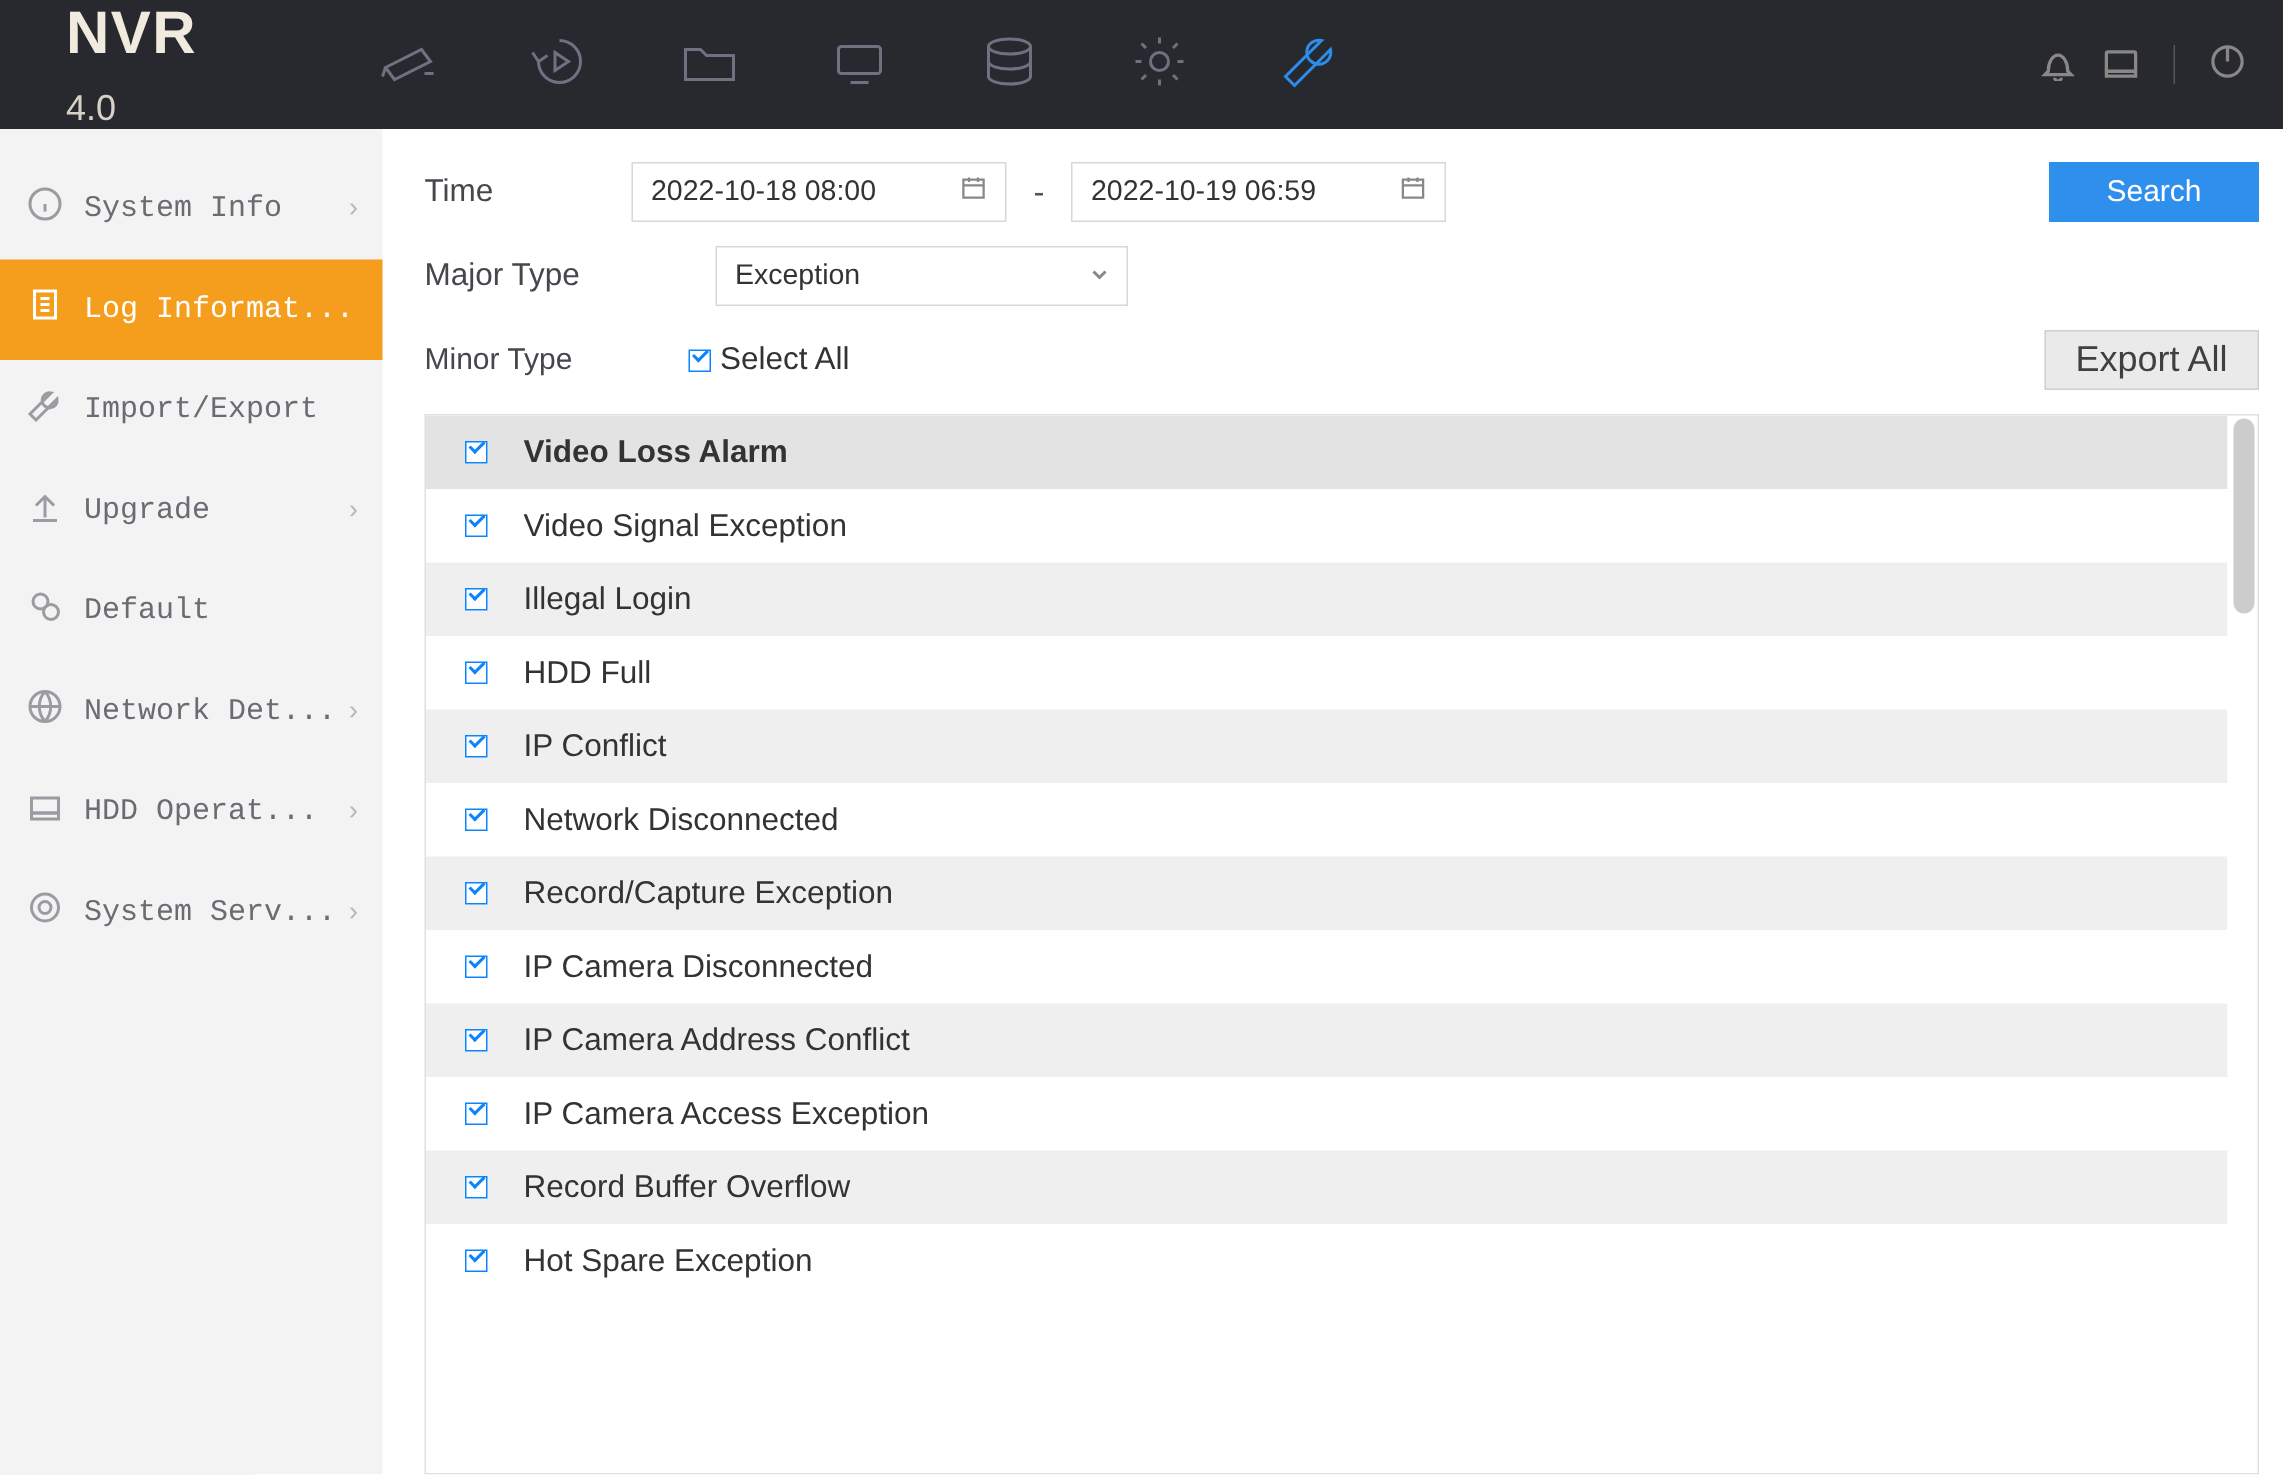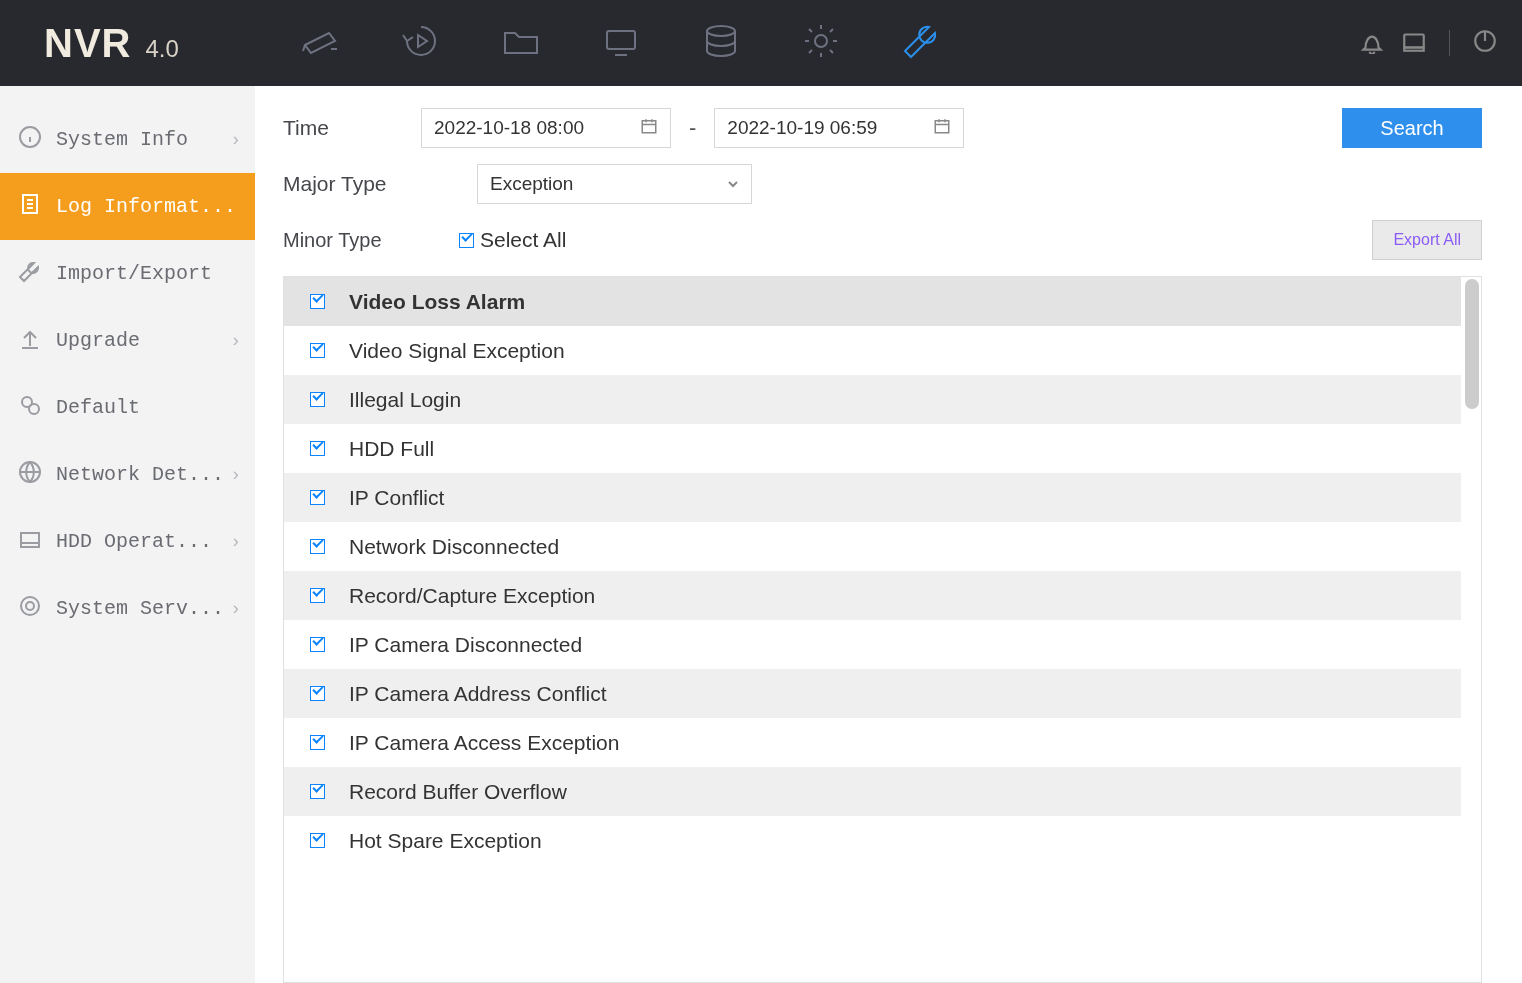--- a/index.html
+++ b/index.html
@@ -9,21 +9,21 @@
   
   .header {
     height: 86px;
     background: #28292f;
     display: flex;
     align-items: center;
     color: #b9bcc2;
     padding: 0 24px 0 44px;
     flex: none;
   }
-  .brand { display: flex; align-items: baseline; gap: 14px; }
+  .brand { display: flex; align-items: baseline; gap: 14px; flex-direction: column; }
   .brand-logo { font-size: 40px; font-weight: 900; letter-spacing: 1px; color: #f0eadf; }
   .brand-ver { font-size: 24px; color: #d8d2c6; font-weight: 500; }
   .nav-icons { display: flex; align-items: center; gap: 56px; margin-left: 120px; }
   .nav-icons .nav-icn { width: 44px; height: 44px; display:flex; align-items:center; justify-content:center; cursor:pointer; }
   .nav-icons svg { width: 40px; height: 40px; stroke: #6e7280; fill:none; stroke-width:2; }
   .nav-icons .active svg { stroke: #2b8eea; }
   .sys-icons { margin-left: auto; display: flex; align-items: center; gap: 16px; }
   .sys-icons svg { width: 26px; height: 26px; stroke:#888; fill:none; stroke-width:2; cursor:pointer; }
   .sys-divider { width:1px; height:26px; background:#555; margin:0 6px; }
 
@@ -40,42 +40,42 @@
     font-size: 20px;
     cursor:pointer;
     position:relative;
   }
   .side-item.active { background:#f59e1d; color:#fff; }
   .side-item svg { width:24px; height:24px; stroke:#9a9ca1; fill:none; stroke-width:2; }
   .side-item.active svg { stroke:#fff; }
   .side-item .chev { position:absolute; right:14px; font-size:18px; color:#b7b9bd; }
 
   
-  .main { flex:1; padding: 22px 40px 0 28px; display:flex; flex-direction:column; min-height:0; }
+  .main { flex:1; padding: 22px 16px 0 28px; display:flex; flex-direction:column; min-height:0; }
   .filter-row { display:flex; align-items:center; gap: 18px; margin-bottom: 16px; }
   .filter-row .label { width:120px; font-size:21px; color:#45474c; }
   .date-input, .select {
     height:40px; border:1px solid #d7d7d9; background:#fff; font-size:19px; padding:0 12px;
     display:flex; align-items:center; color:#333; gap:8px;
   }
   .date-input { width:250px; justify-content:space-between; }
   .date-input svg { width:18px; height:18px; stroke:#888; }
   .select { width:275px; justify-content:space-between;gap:48px; }
   .select svg { width:12px; height:12px; stroke:#888; }
   .dash { font-size:22px; color:#555; }
   .search-btn {
     width:140px; height:40px; background:#2f8fec; color:#fff; font-size:20px;
     border:none; cursor:pointer; margin-left:auto;
   }
   .row-minor { display:flex; align-items:center; margin-bottom:16px; }
   .row-minor .label { width:176px; font-size:20px; color:#45474c; }
   .row-minor .selall { display:flex; align-items:center; gap:6px; font-size:21px; color:#333; }
   .export-btn {
     margin-left:auto; height:40px; padding:0 20px; background:#eaeaea; border:1px solid #d0d0d0;
-    font-size:16px; color:#8b5cf6; cursor:pointer;
+    font-size:24px; color:#404040; cursor:pointer;
   }
 
   .checklist-wrapper { flex:1; border:1px solid #e0e0e0; position:relative; overflow:hidden; }
   .checklist { position:absolute; inset:0; right:20px; overflow-y:hidden; }
   .check-row {
     height:49px; display:flex; align-items:center; padding-left:26px;
     font-size:21px; color:#333; gap:24px;
   }
   .check-row:nth-child(odd) { background:#efefef; }
   .check-row:first-child { background:#e3e3e3; font-weight:600; }

